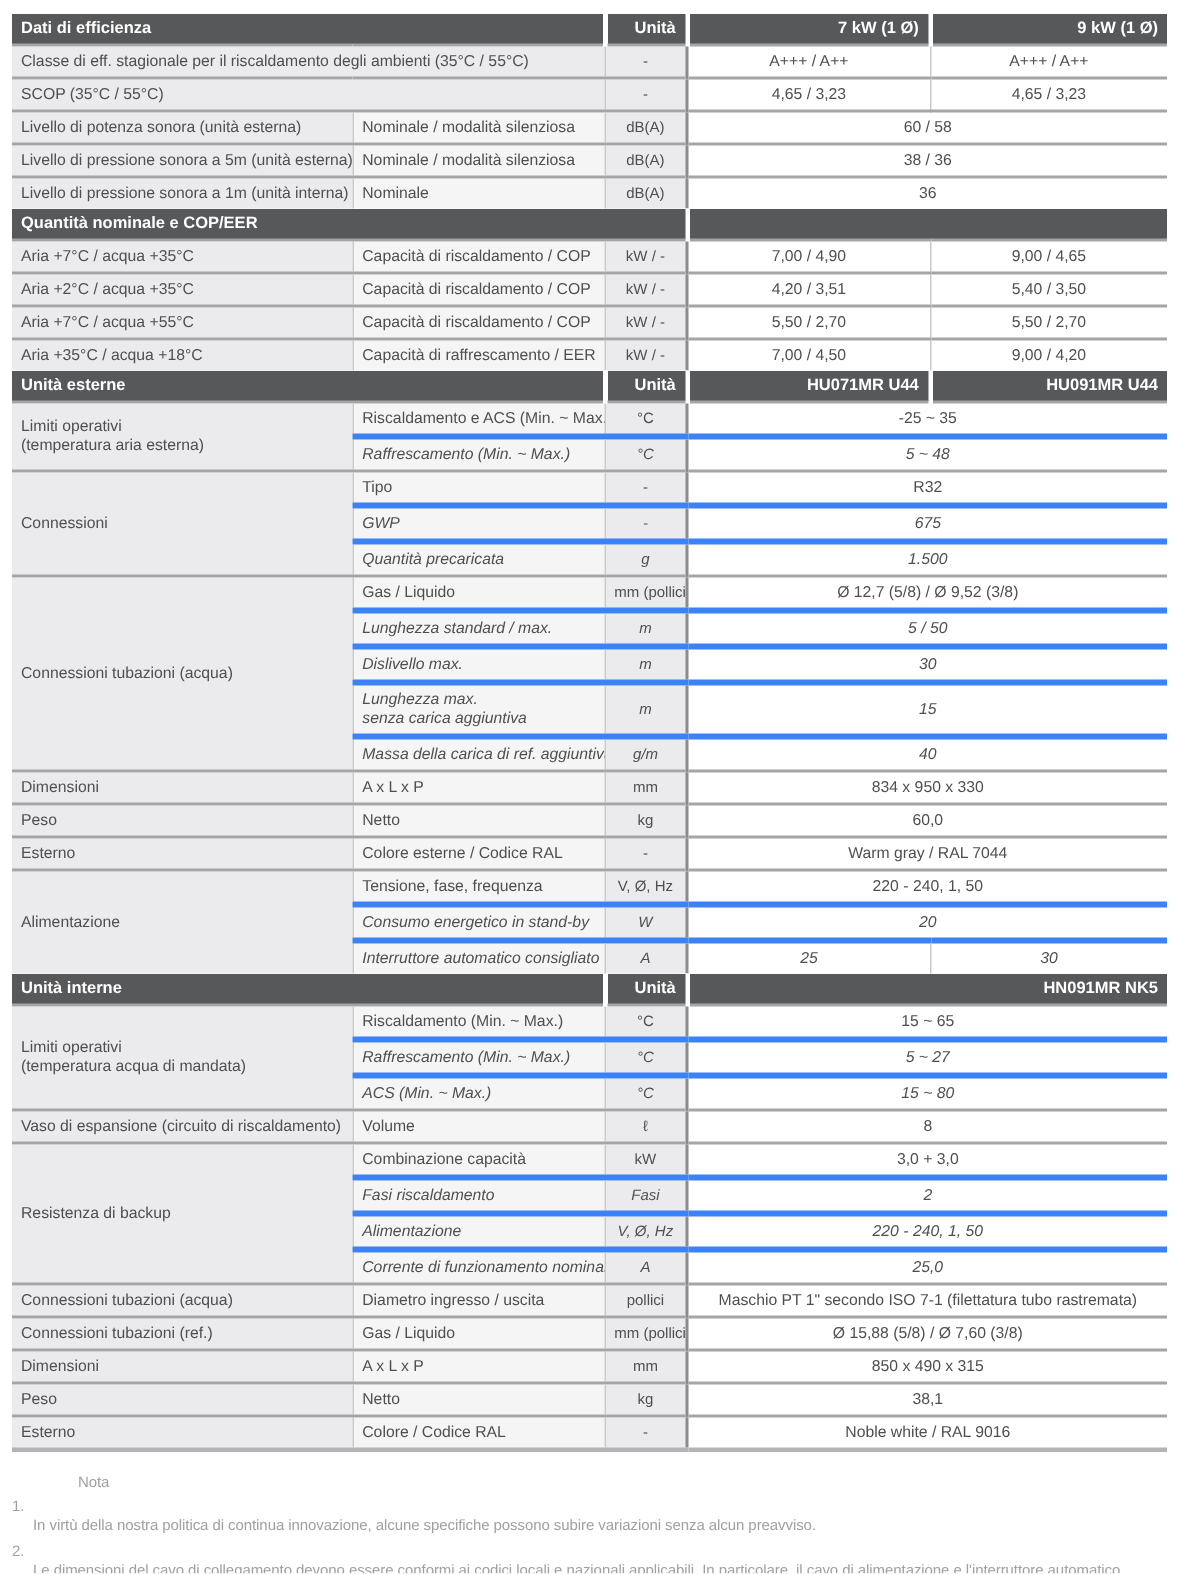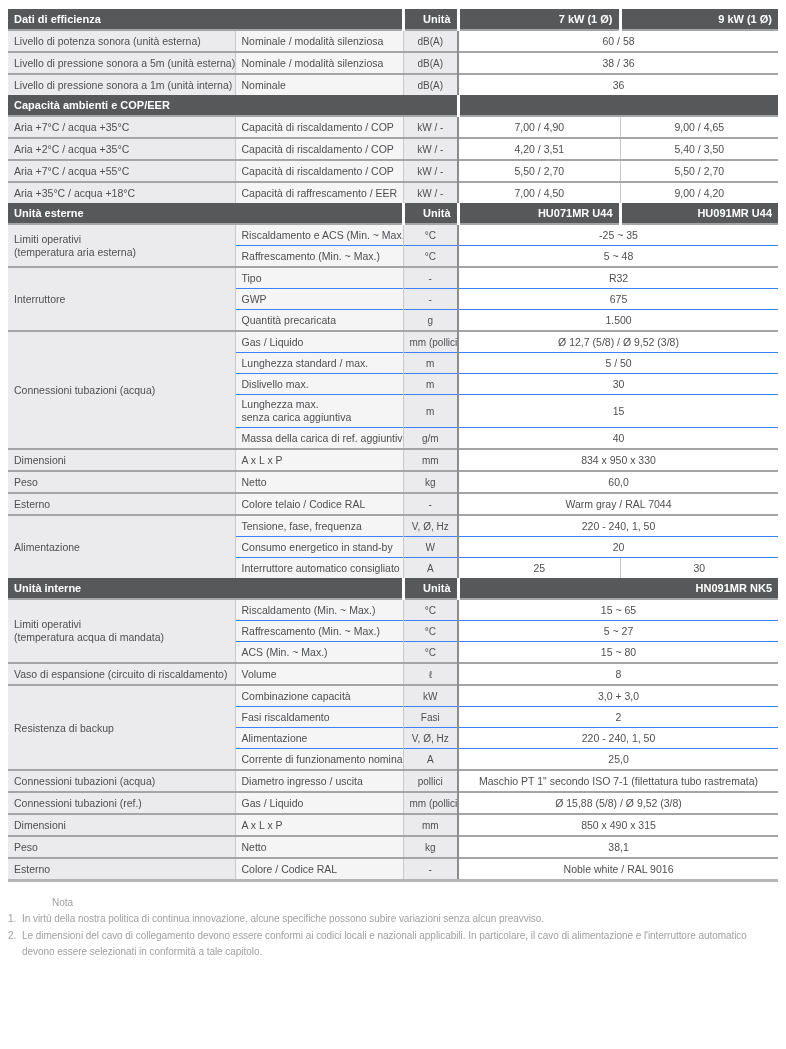--- a/index.html
+++ b/index.html
@@ -13,29 +13,29 @@
   th.h{background:#57585a;color:#ffffff;font-weight:bold;text-align:left;
        height:21px;font-size:11px;}
   th.hc{text-align:right;}
   th.wgap{border-left:3px solid #ffffff;}
   td.lab{background:#ebebed;text-align:left;}
   td.sub{background:#f5f5f6;border-left:1px solid #c9c9cb;text-align:left;margin-top:24px;}
   td.unit{background:#ebebed;border-left:1px solid #c9c9cb;text-align:center;font-size:10px;}
   td.val{background:#ffffff;text-align:center;border-left:2px solid #8b8c8e;}
   td.v2{border-left:1px solid #c9c9cb;}
   tr.g > td{border-top:2px solid #a4a5a7;}
-  tr.i > td{border-top:1px solid #3b82f6;}
+  tr.i > td{border-top:4px solid #3b82f6;font-style:italic;}
   tr.tall > td{height:32px;}
   table.last tr.end > td{border-bottom:3px solid #b4b4b6;}
   .two-line div{line-height:13px;}
   .notes{margin-top:12px;color:#9fa0a2;font-size:10px;letter-spacing:-0.05px;}
   .notes-title{line-height:17px;padding-left:44px;}
   .note{display:flex;line-height:16.5px;}
   .note .num{flex:0 0 14px;}
-  .note .txt{flex:1 1 auto;}
+  .note .txt{flex:1 1 auto;margin-top:13px;}
 </style>
 </head>
 <body>
 
 <div class="page">
 
   <table class="spec">
     <colgroup>
         <col style="width:227px">
         <col style="width:168px">
@@ -44,20 +44,32 @@
         <col style="width:158px">
       </colgroup>
     <tbody>
         <tr>
       <th class="h" colspan="2">Dati di efficienza</th>
       <th class="h hc wgap">Unità</th>
       <th class="h hc wgap">7 kW (1 Ø)</th>
       <th class="h hc wgap">9 kW (1 Ø)</th>
     </tr>
     <tr class="g">
+      <td class="lab" colspan="2">Classe di eff. stagionale per il riscaldamento degli ambienti (35°C / 55°C)</td>
+      <td class="unit">-</td>
+      <td class="val">A+++ / A++</td>
+      <td class="val v2">A+++ / A++</td>
+    </tr>
+    <tr class="g">
+      <td class="lab" colspan="2">SCOP (35°C / 55°C)</td>
+      <td class="unit">-</td>
+      <td class="val">4,65 / 3,23</td>
+      <td class="val v2">4,65 / 3,23</td>
+    </tr>
+    <tr class="g">
       <td class="lab">Livello di potenza sonora (unità esterna)</td>
       <td class="sub">Nominale / modalità silenziosa</td>
       <td class="unit">dB(A)</td>
       <td class="val" colspan="2">60 / 58</td>
     </tr>
     <tr class="g">
       <td class="lab">Livello di pressione sonora a 5m (unità esterna)</td>
       <td class="sub">Nominale / modalità silenziosa</td>
       <td class="unit">dB(A)</td>
       <td class="val" colspan="2">38 / 36</td>
@@ -74,21 +86,21 @@
   <table class="spec">
     <colgroup>
         <col style="width:227px">
         <col style="width:168px">
         <col style="width:55px">
         <col style="width:162px">
         <col style="width:158px">
       </colgroup>
     <tbody>
         <tr>
-      <th class="h" colspan="3">Capacità ambienti e COP/EER</th>
+      <th class="h" colspan="3">Quantità nominale e COP/EER</th>
       <th class="h wgap" colspan="2"></th>
     </tr>
     <tr class="g">
       <td class="lab">Aria +7°C / acqua +35°C</td>
       <td class="sub">Capacità di riscaldamento / COP</td>
       <td class="unit">kW / -</td>
       <td class="val">7,00 / 4,90</td>
       <td class="val v2">9,00 / 4,65</td>
     </tr>
     <tr class="g">
@@ -138,21 +150,21 @@
       <td class="sub">Riscaldamento e ACS (Min. ~ Max.)</td>
       <td class="unit">°C</td>
       <td class="val" colspan="2">-25 ~ 35</td>
     </tr>
     <tr class="i">
       <td class="sub">Raffrescamento (Min. ~ Max.)</td>
       <td class="unit">°C</td>
       <td class="val" colspan="2">5 ~ 48</td>
     </tr>
     <tr class="g">
-      <td class="lab" rowspan="3">Interruttore</td>
+      <td class="lab" rowspan="3">Connessioni</td>
       <td class="sub">Tipo</td>
       <td class="unit">-</td>
       <td class="val" colspan="2">R32</td>
     </tr>
     <tr class="i">
       <td class="sub">GWP</td>
       <td class="unit">-</td>
       <td class="val" colspan="2">675</td>
     </tr>
     <tr class="i">
@@ -196,21 +208,21 @@
       <td class="val" colspan="2">834 x 950 x 330</td>
     </tr>
     <tr class="g">
       <td class="lab">Peso</td>
       <td class="sub">Netto</td>
       <td class="unit">kg</td>
       <td class="val" colspan="2">60,0</td>
     </tr>
     <tr class="g">
       <td class="lab">Esterno</td>
-      <td class="sub">Colore telaio / Codice RAL</td>
+      <td class="sub">Colore esterne / Codice RAL</td>
       <td class="unit">-</td>
       <td class="val" colspan="2">Warm gray / RAL 7044</td>
     </tr>
     <tr class="g">
       <td class="lab" rowspan="3">Alimentazione</td>
       <td class="sub">Tensione, fase, frequenza</td>
       <td class="unit">V, Ø, Hz</td>
       <td class="val" colspan="2">220 - 240, 1, 50</td>
     </tr>
     <tr class="i">
@@ -290,21 +302,21 @@
     <tr class="g">
       <td class="lab">Connessioni tubazioni (acqua)</td>
       <td class="sub">Diametro ingresso / uscita</td>
       <td class="unit">pollici</td>
       <td class="val" colspan="2">Maschio PT 1" secondo ISO 7-1 (filettatura tubo rastremata)</td>
     </tr>
     <tr class="g">
       <td class="lab">Connessioni tubazioni (ref.)</td>
       <td class="sub">Gas / Liquido</td>
       <td class="unit">mm (pollici)</td>
-      <td class="val" colspan="2">Ø 15,88 (5/8) / Ø 9,52 (3/8)</td>
+      <td class="val" colspan="2">Ø 15,88 (5/8) / Ø 7,60 (3/8)</td>
     </tr>
     <tr class="g">
       <td class="lab">Dimensioni</td>
       <td class="sub">A x L x P</td>
       <td class="unit">mm</td>
       <td class="val" colspan="2">850 x 490 x 315</td>
     </tr>
     <tr class="g">
       <td class="lab">Peso</td>
       <td class="sub">Netto</td>

